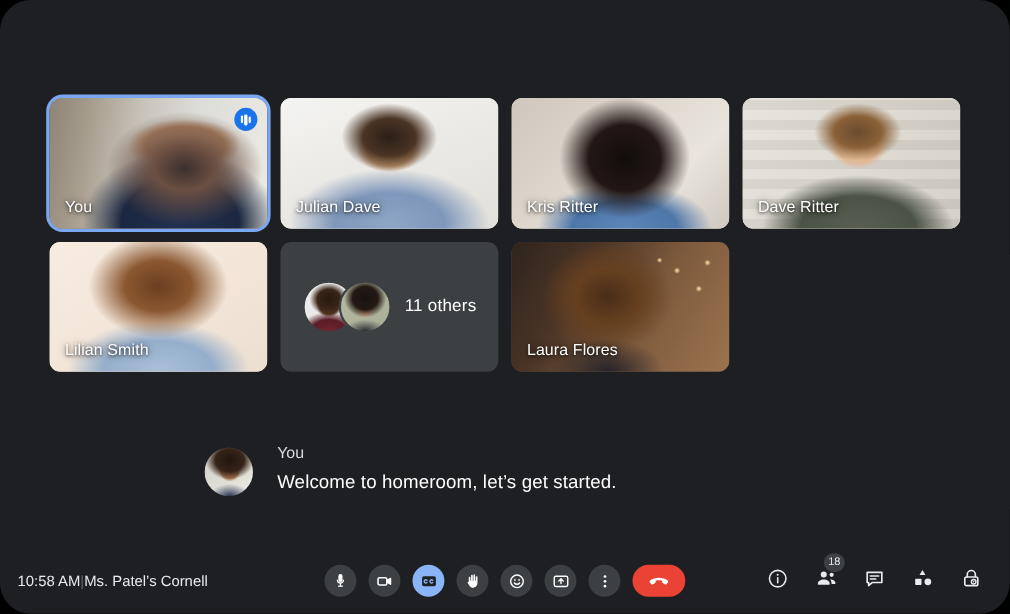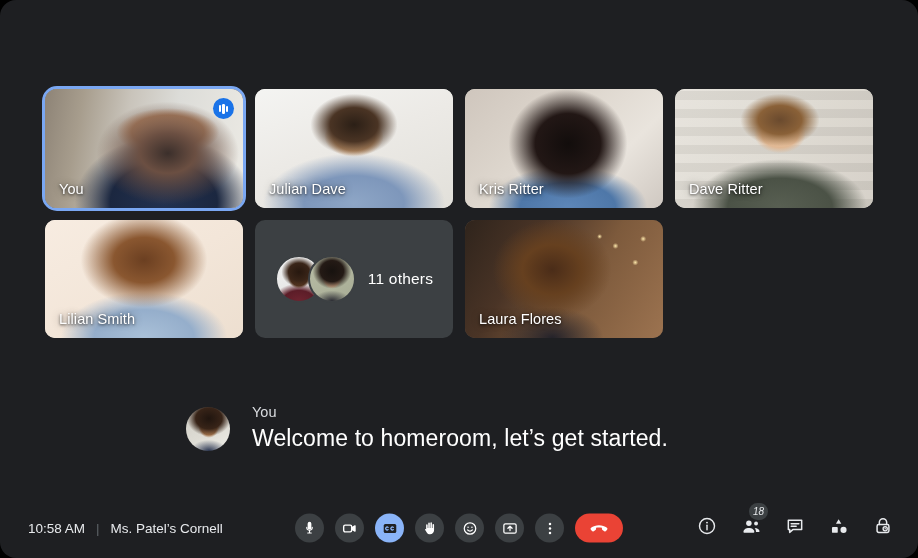--- a/index.html
+++ b/index.html
@@ -5,21 +5,21 @@
   * { box-sizing: border-box; margin: 0; padding: 0; }
   html, body {
     width: 918px; height: 558px;
     background: #000;
     font-family: "Liberation Sans", sans-serif;
     overflow: hidden;
   }
   #app {
     position: absolute; inset: 0;
     background: #1e1f22;
-    border-radius: 16px;
+    border-radius: 28px;
     overflow: hidden;
   }
 
   
   #grid {
     position: absolute;
     left: 45px; top: 89px;
     width: 828px; height: 249px;
     display: grid;
     grid-template-columns: repeat(4, 1fr);
@@ -99,33 +99,33 @@
     width: 44px; height: 44px; border-radius: 50%;
     background-size: cover; background-position: center 20%;
     flex: 0 0 auto;
     margin-top: 4px;
   }
   #caption .cap-speaker {
     color: #dadce0; font-size: 14.5px; line-height: 19px;
     margin-bottom: 2px;
   }
   #caption .cap-text {
-    color: #fff; font-size: 23px; line-height: 29px;
+    color: #fff; font-size: 17px; line-height: 29px;
     letter-spacing: .1px;
   }
 
   
   #bottombar {
     position: absolute;
     left: 0; right: 0; bottom: 0; height: 60px;
   }
   #meetinfo {
     position: absolute;
-    left: 28px; top: 50%; transform: translateY(-50%);
-    display: flex; align-items: center; gap: 11px;
+    left: 16px; top: 50%; transform: translateY(-50%);
+    display: flex; align-items: center; 
     color: #e8eaed; font-size: 13.5px; white-space: nowrap;
   }
   #meetinfo .divider { color: #5f6368; }
 
   #controls {
     position: absolute;
     left: 50%; top: 50%; transform: translate(-50%, -50%);
     display: flex; align-items: center; gap: 11px;
   }
   .ctrl {
@@ -156,21 +156,21 @@
   }
   .rbadge {
     position: absolute;
     top: -10px; right: -2px;
     min-width: 17px; height: 17px;
     padding: 0 4px;
     border-radius: 9px;
     background: #3c4043;
     color: #e8eaed;
     font-size: 10px;
-    display: flex; align-items: center; justify-content: center; font-style: italic;
+    display: flex; align-items: center; justify-content: center;
   }
 </style>
 </head>
 <body>
 
 <div id="app">
 
   <div id="grid">
 
     <div class="tile active">

